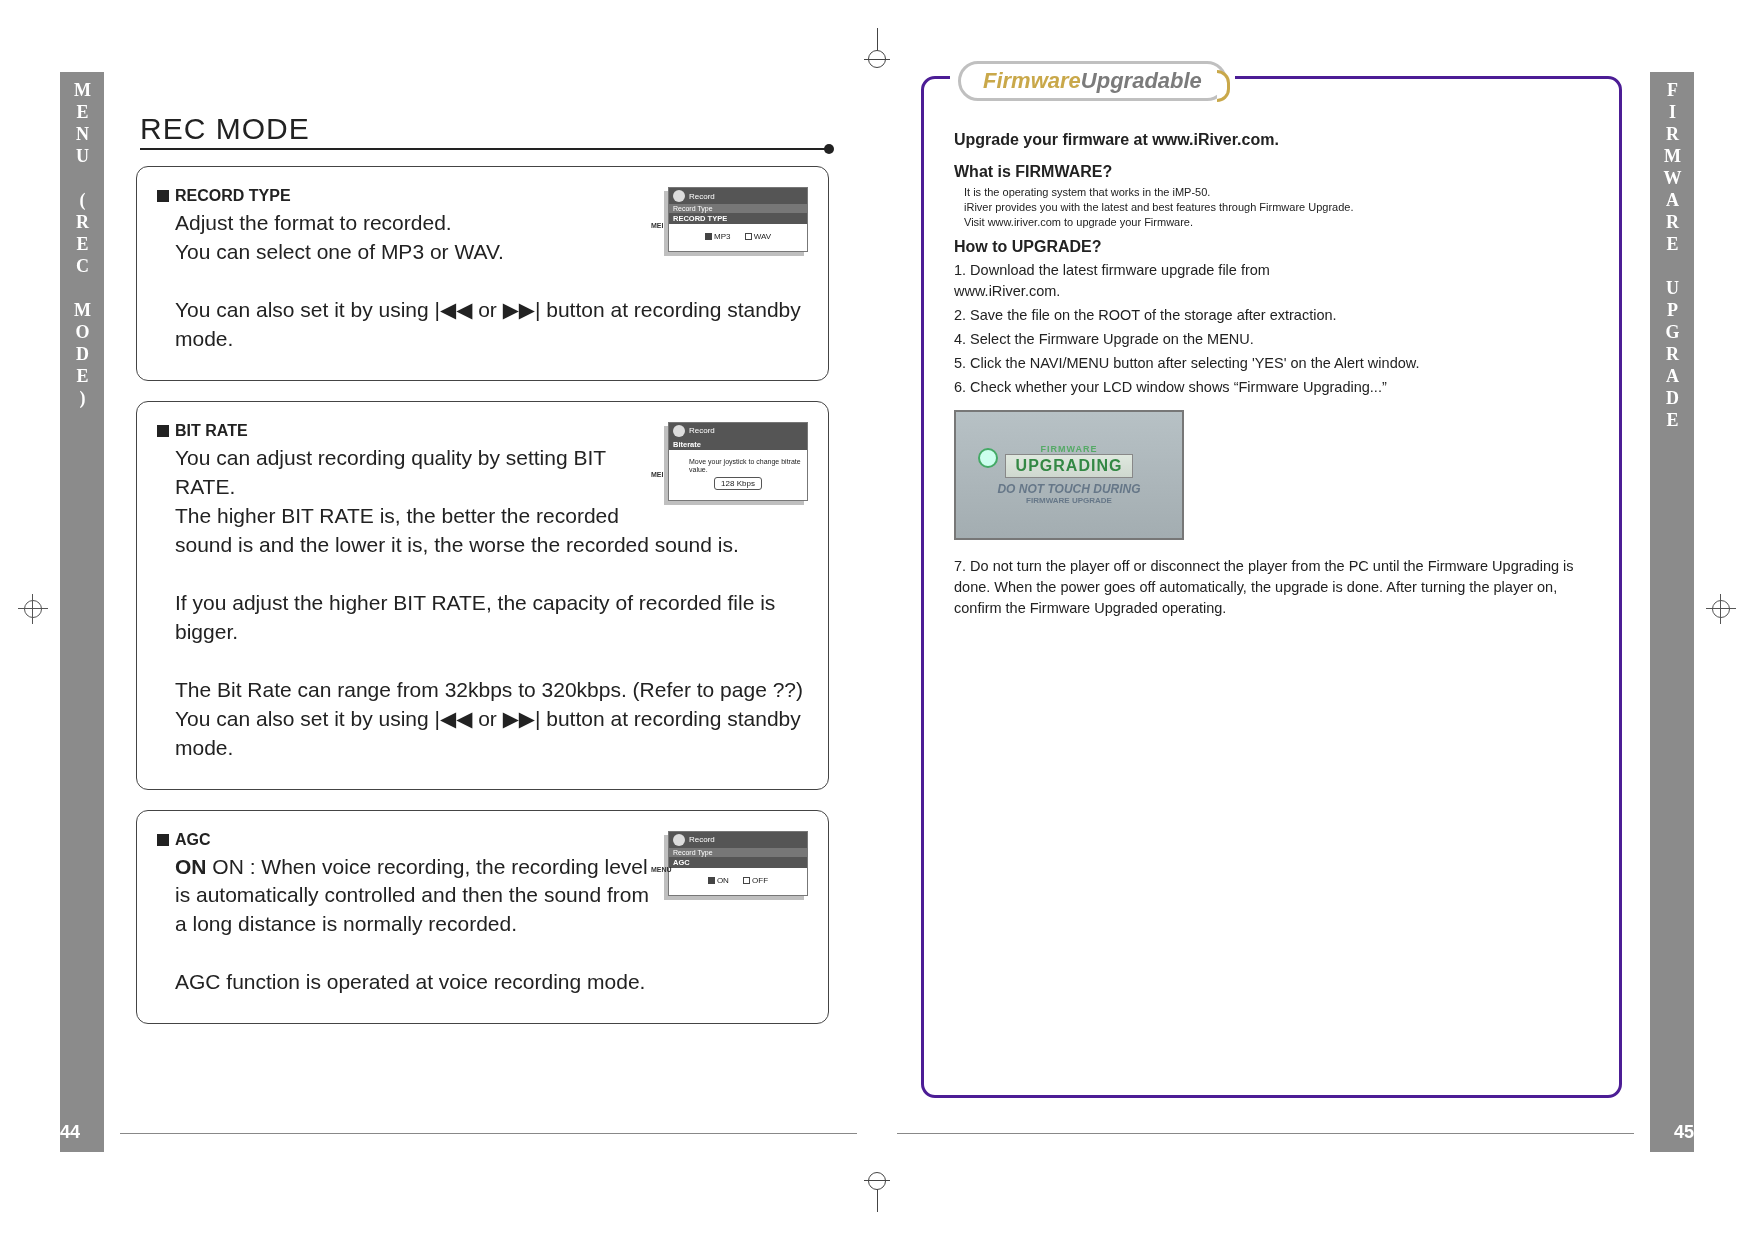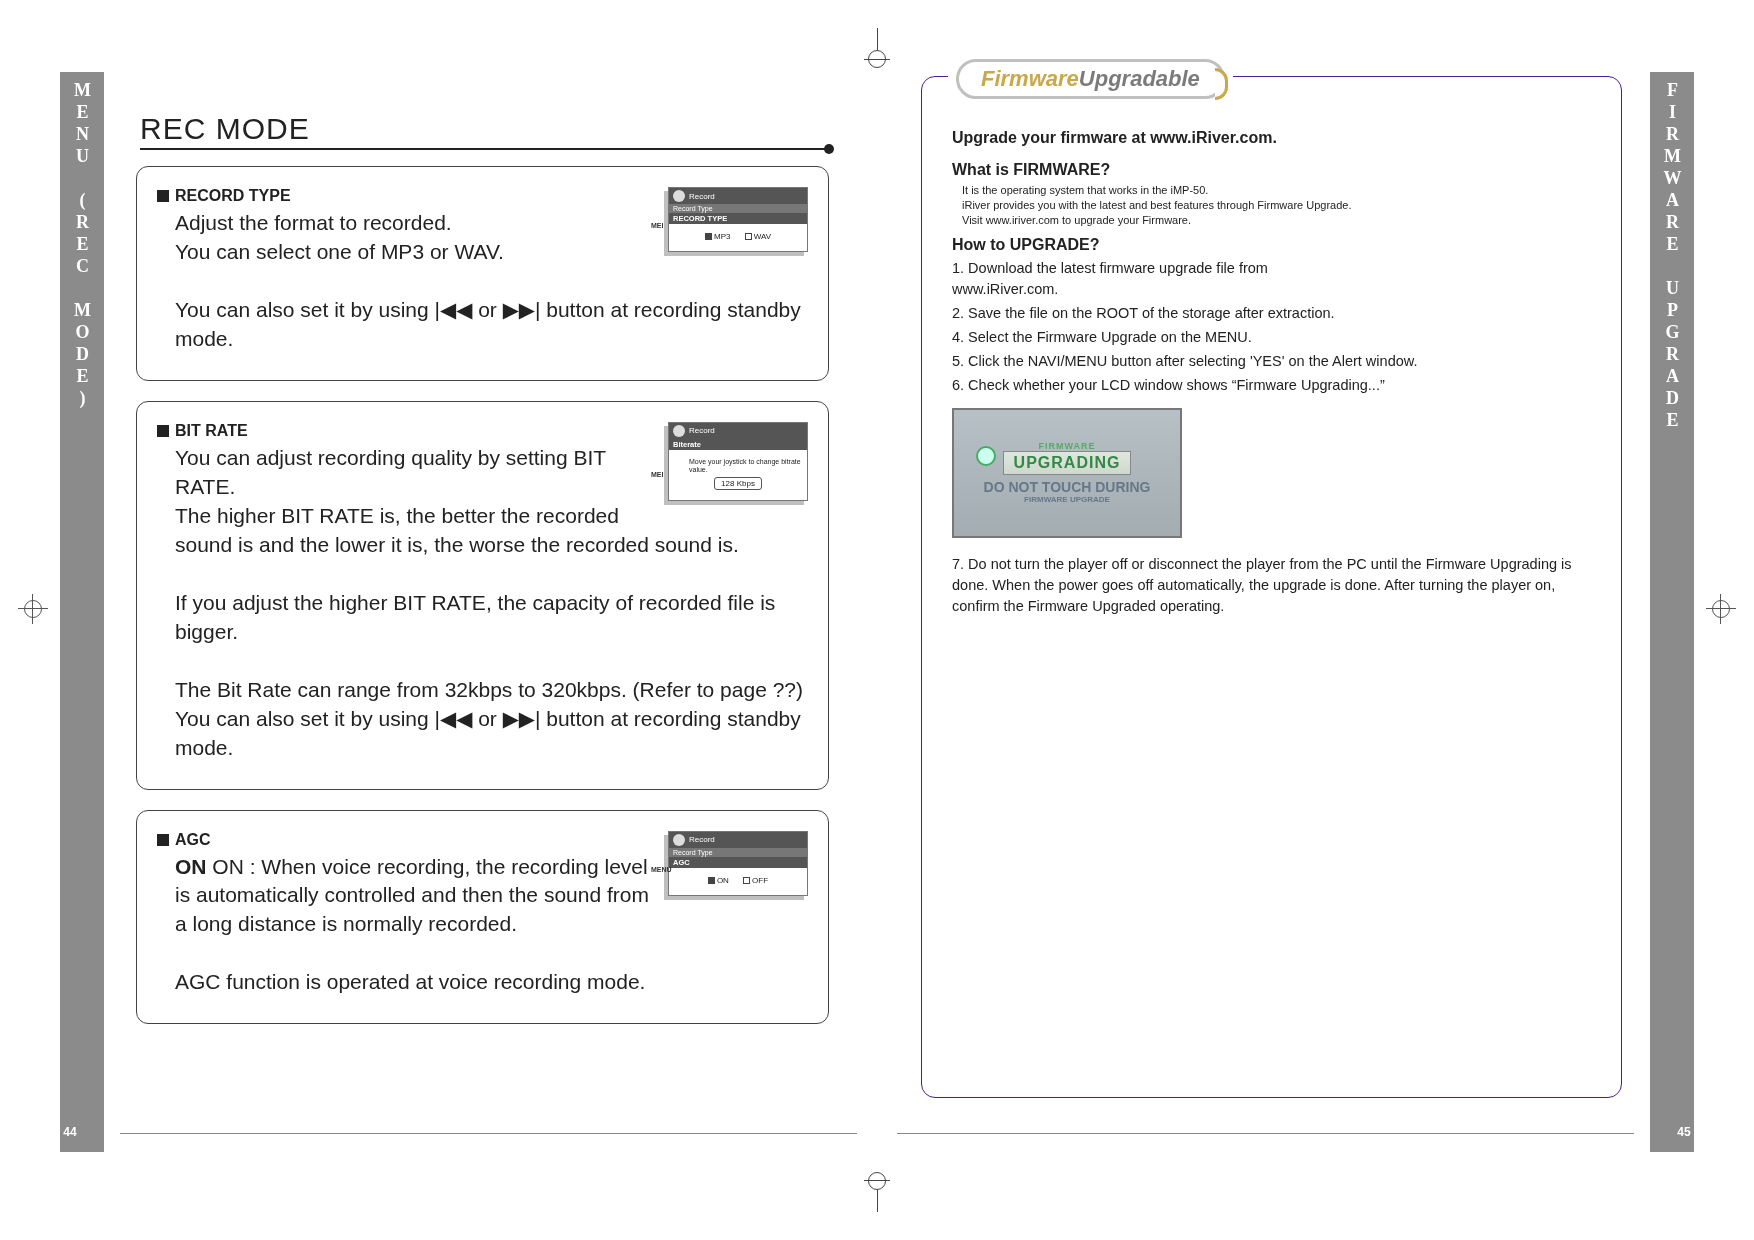--- a/index.html
+++ b/index.html
@@ -64,21 +64,21 @@
   .page.right .side-tab { right: 0; height: 100%; padding-top: 8px; }
   .page-num {
     position: absolute;
     bottom: 0;
     height: 40px;
     width: 20px;
     background: #8b8b8b;
     color: #fff;
     font-weight: bold;
     display:flex; align-items:center; justify-content:center;
-    font-size: 12px;
+    font-size: 18px;
   }
   .page.left .page-num { left: 0; }
   .page.right .page-num { right: 0; }
   .footer-line {
     position: absolute;
     bottom: 18px;
     height: 1px;
     background: #888;
   }
   .page.left .footer-line { left: 60px; right: 0; }
@@ -139,21 +139,21 @@
   .mini-lcd .bar { background:#555; color:#fff; padding:1px 4px; font-size:7.5px; font-weight:bold; }
   .mini-lcd .body { padding:8px 6px 10px 6px; text-align:center; }
   .opt { display:inline-block; margin:0 6px; font-size:8px; }
   .opt .sq { display:inline-block; width:7px; height:7px; border:1px solid #444; margin-right:2px; vertical-align:middle; }
   .opt .sq.fill { background:#444; }
   .chip { display:inline-block; border:1px solid #555; padding:1px 6px; font-size:8px; border-radius:3px; }
   .mini-lcd .side-label { position:absolute; left:-18px; bottom:22px; font-size:7px; font-weight:bold; transform:none; color:#333; }
 
   
   .right-outer {
-    border: 1px solid #4c1d95;
+    border: 3px solid #4c1d95;
     border-radius: 14px;
     position: absolute;
     left: 24px; right: 72px; top: 4px; bottom: 54px;
     padding: 48px 30px 30px 30px;
   }
   .fw-badge {
     position: absolute;
     left: 26px; top: -18px;
     background: #fff;
     padding: 0 8px;
@@ -185,21 +185,21 @@
     background: linear-gradient(#b7c1c5,#a3adb1);
     position: relative;
     display:flex; flex-direction:column; align-items:center; justify-content:center;
     color:#435; font-weight:bold;
   }
   .upgrade-img .lbl1 { font-size:9px; color:#5a6; letter-spacing:1px; }
   .upgrade-img .lbl2 {
     font-size:16px; color:#384; background: linear-gradient(#dfe8df,#cfd8cf);
     padding:2px 10px; border:1px solid #888; letter-spacing:1px;
   }
-  .upgrade-img .lbl3 { font-size:14px; color:#678; margin-top:4px; }
+  .upgrade-img .lbl3 { font-size:12px; color:#678; margin-top:4px;font-style:italic; }
   .upgrade-img .lbl4 { font-size:8px; color:#678; }
   .upgrade-img .globe {
     width:20px; height:20px; border:2px solid #4a6; border-radius:50%;
     position:absolute; left:22px; top:36px; background:#cfe;
   }
 </style>
 </head>
 <body>
 
 <div class="crop-mark crop-top"></div>

